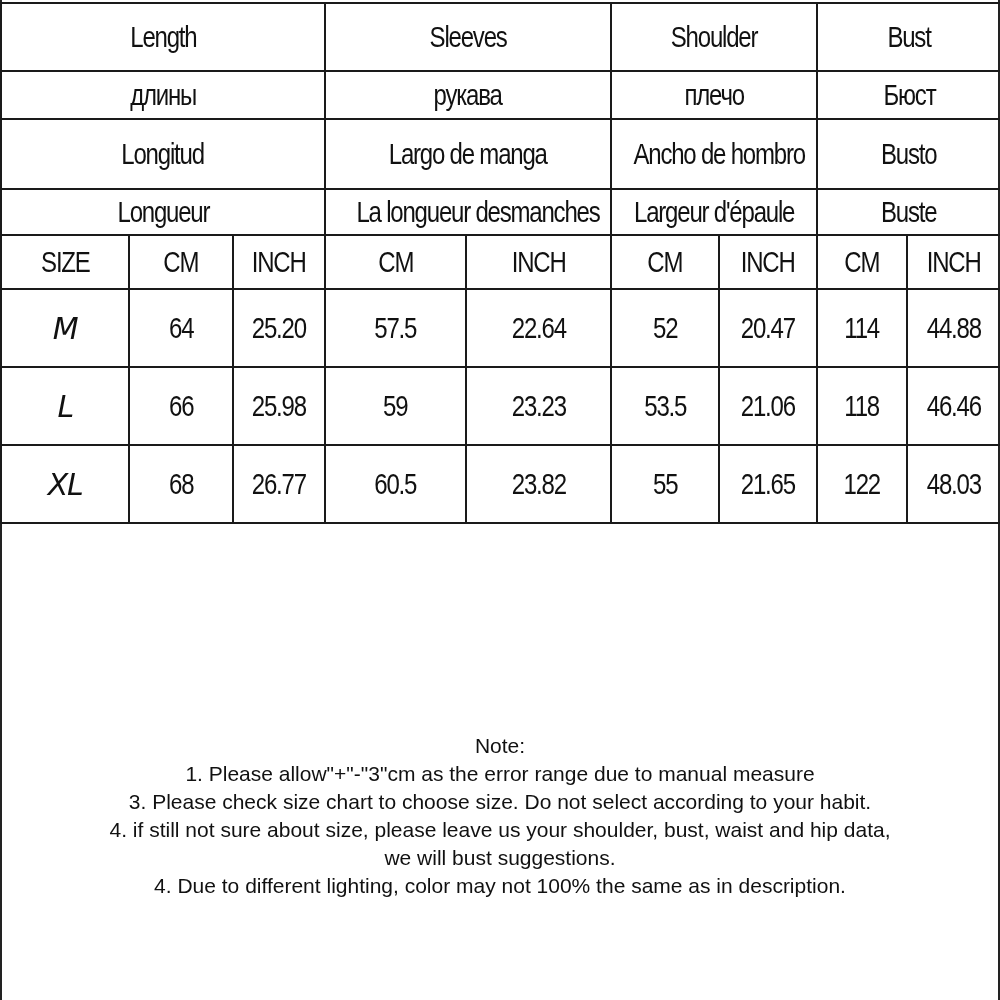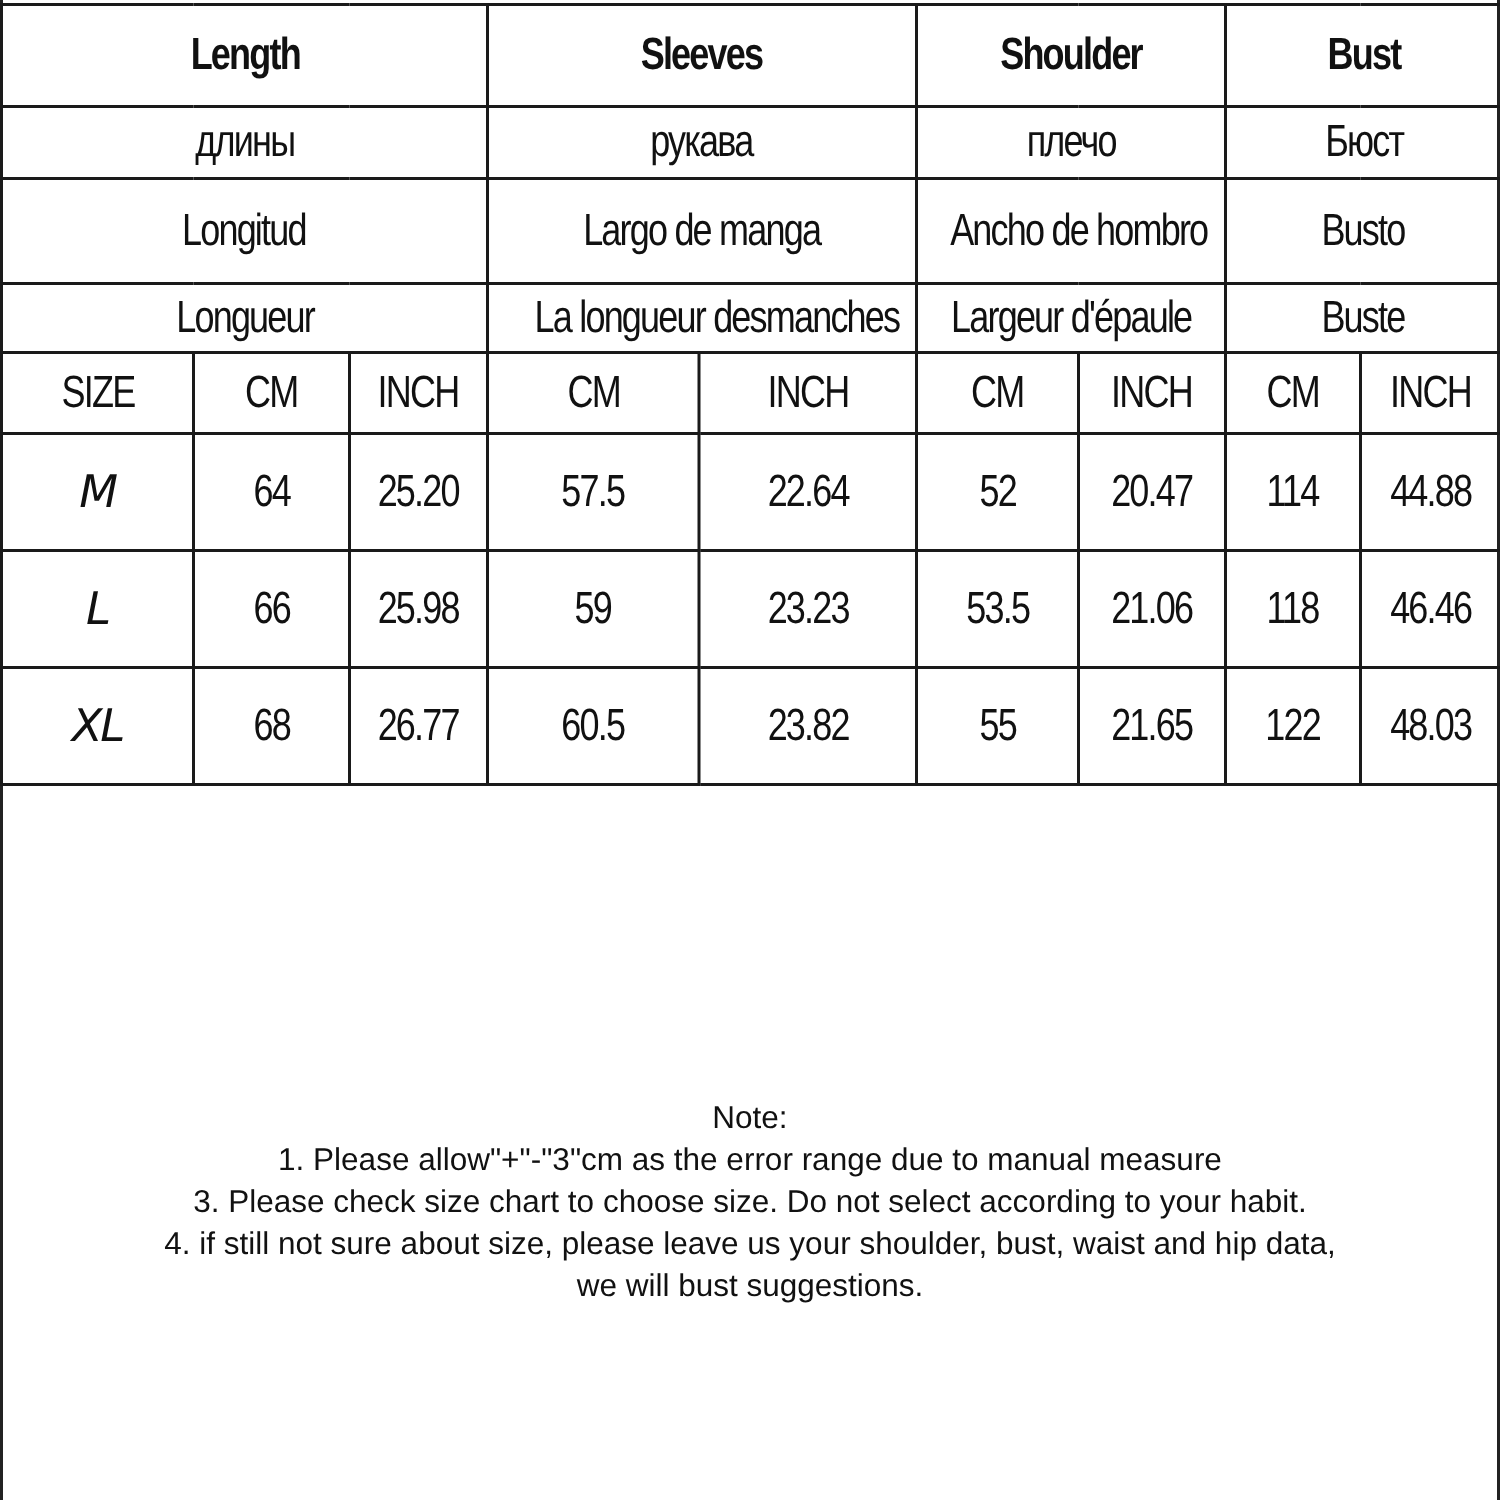--- a/index.html
+++ b/index.html
@@ -7,21 +7,21 @@
          font-family: "Liberation Sans", sans-serif; color: #111; }
   .frame { position: absolute; left: 0; top: 0; width: 1000px; height: 1000px;
            border-left: 2px solid #222; border-right: 2px solid #222; box-sizing: border-box; }
   table.size-table { position: absolute; left: 0; top: 2px; width: 1000px; border-collapse: collapse;
                      table-layout: fixed; }
   table.size-table td { border: 2px solid #1a1a1a; text-align: center; vertical-align: middle;
                         padding: 0; font-family: "Liberation Sans Narrow", "Liberation Sans", sans-serif;
                         font-size: 30px; letter-spacing: -1.5px; transform-origin: center; overflow: hidden;
                         white-space: nowrap; }
   .narrow { display: inline-block; transform: scaleX(0.8); }
-  .lang-row-en td { height: 66px; font-weight: bold; }
+  .lang-row-en td { height: 66px; }
   .lang-row-ru td { height: 46px; margin-top: 44px; }
   .lang-row-es td { height: 68px; }
   .lang-row-fr td { height: 44px; }
   .unit-row td { height: 52px; }
   .data-row td { height: 76px; }
   .size-label { font-family: "DejaVu Sans", sans-serif; font-style: italic; font-weight: normal;
                 font-size: 30px; }
   .note { position: absolute; left: 0; top: 732px; width: 1000px; text-align: center;
           font-family: "Liberation Sans", sans-serif; font-size: 21px; line-height: 28px; color: #111; }
   .note div { white-space: nowrap; }
@@ -115,13 +115,14 @@
   </tr>
 </tbody>
   </table>
 
 <div class="note">
   <div>Note:</div>
   <div>1. Please allow"+"-"3"cm as the error range due to manual measure</div>
   <div>3. Please check size chart to choose size. Do not select according to your habit.</div>
   <div>4. if still not sure about size, please leave us your shoulder, bust, waist and hip data,</div>
   <div>we will bust suggestions.</div>
+  <div>4. Due to different lighting, color may not 100% the same as in description.</div>
 </div>
 
 </body></html>

